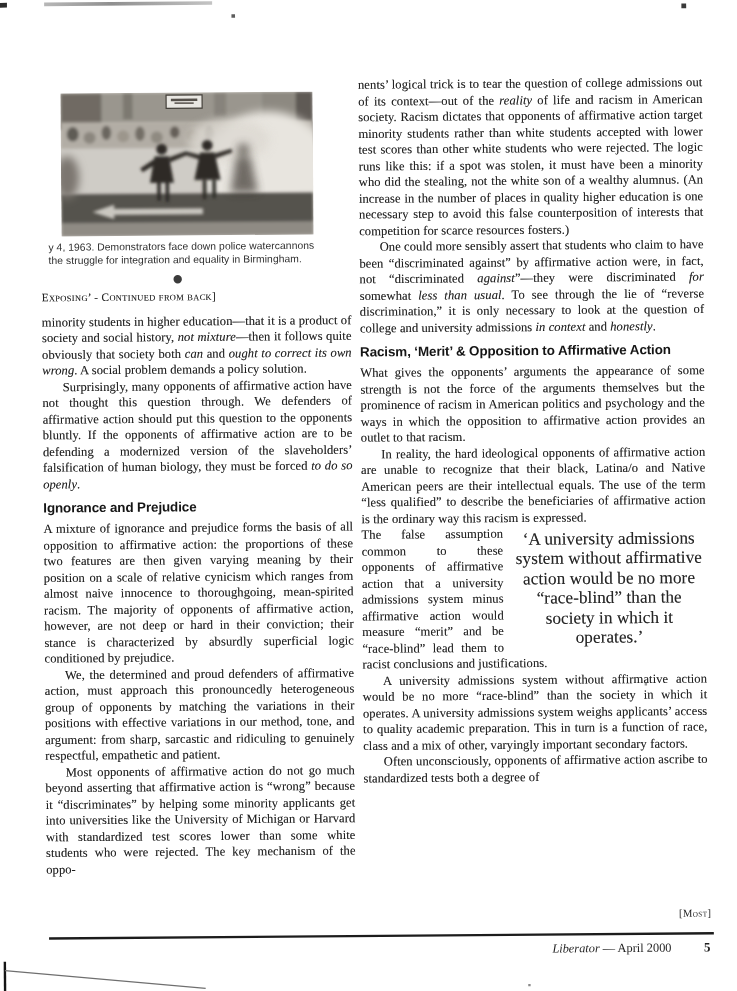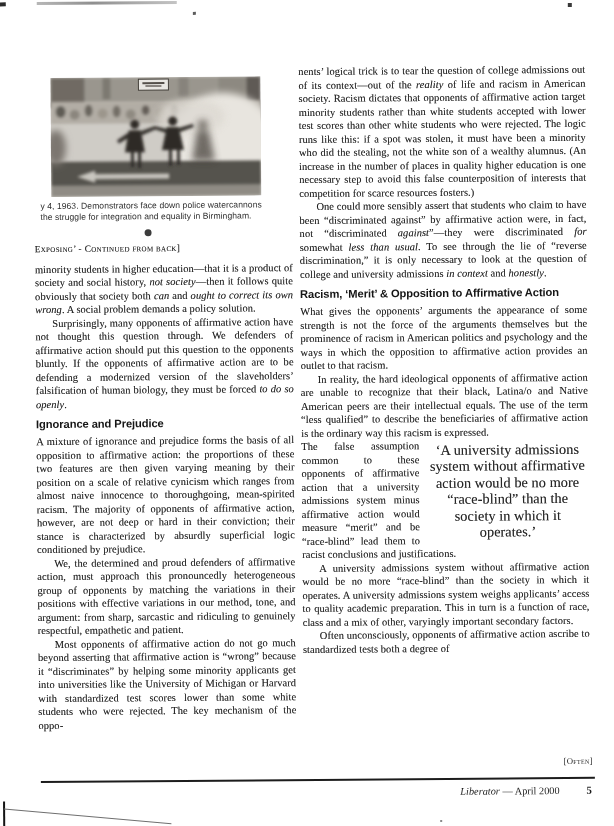--- a/index.html
+++ b/index.html
@@ -152,39 +152,39 @@
 
     <div class="caption">
       <div>y 4, 1963. Demonstrators face down police watercannons</div>
       <div>the struggle for integration and equality in Birmingham.</div>
     </div>
 
     <div class="bullet"></div>
 
     <div class="continued">Exposing’ - Continued from back]</div>
 
-    <p class="body first">minority students in higher education—that it is a product of society and social history, <i>not society</i>—then it follows quite obviously that society both <i>can</i> and <i>ought to correct its own wrong</i>. A social problem demands a policy solution.</p>
+    <p class="body first">minority students in higher education—that it is a product of society and social history, <i>not mixture</i>—then it follows quite obviously that society both <i>can</i> and <i>ought to correct its own wrong</i>. A social problem demands a policy solution.</p>
     <p class="body">Surprisingly, many opponents of affirmative action have not thought this question through. We defenders of affirmative action should put this question to the opponents bluntly. If the opponents of affirmative action are to be defending a modernized version of the slaveholders’ falsification of human biology, they must be forced <i>to do so openly</i>.</p>
     <h2 class="subhead">Ignorance and Prejudice</h2>
     <p class="body first">A mixture of ignorance and prejudice forms the basis of all opposition to affirmative action: the proportions of these two features are then given varying meaning by their position on a scale of relative cynicism which ranges from almost naive innocence to thoroughgoing, mean-spirited racism. The majority of opponents of affirmative action, however, are not deep or hard in their conviction; their stance is characterized by absurdly superficial logic conditioned by prejudice.</p>
     <p class="body">We, the determined and proud defenders of affirmative action, must approach this pronouncedly heterogeneous group of opponents by matching the variations in their positions with effective variations in our method, tone, and argument: from sharp, sarcastic and ridiculing to genuinely respectful, empathetic and patient.</p>
     <p class="body">Most opponents of affirmative action do not go much beyond asserting that affirmative action is “wrong” because it “discriminates” by helping some minority applicants get into universities like the University of Michigan or Harvard with standardized test scores lower than some white students who were rejected. The key mechanism of the oppo-</p>
   </div>
 
   <div class="col col-right">
     <p class="body first">nents’ logical trick is to tear the question of college admissions out of its context—out of the <i>reality</i> of life and racism in American society. Racism dictates that opponents of affirmative action target minority students rather than white students accepted with lower test scores than other white students who were rejected. The logic runs like this: if a spot was stolen, it must have been a minority who did the stealing, not the white son of a wealthy alumnus. (An increase in the number of places in quality higher education is one necessary step to avoid this false counterposition of interests that competition for scarce resources fosters.)</p>
     <p class="body">One could more sensibly assert that students who claim to have been “discriminated against” by affirmative action were, in fact, not “discriminated <i>against</i>”—they were discriminated <i>for</i> somewhat <i>less than usual</i>. To see through the lie of “reverse discrimination,” it is only necessary to look at the question of college and university admissions <i>in context</i> and <i>honestly</i>.</p>
     <h2 class="subhead">Racism, ‘Merit’ &amp; Opposition to Affirmative Action</h2>
     <p class="body first">What gives the opponents’ arguments the appearance of some strength is not the force of the arguments themselves but the prominence of racism in American politics and psychology and the ways in which the opposition to affirmative action provides an outlet to that racism.</p>
     <p class="body">In reality, the hard ideological opponents of affirmative action are unable to recognize that their black, Latina/o and Native American peers are their intellectual equals. The use of the term “less qualified” to describe the beneficiaries of affirmative action is the ordinary way this racism is expressed.</p>
     <div class="pullquote">‘A university admissions system without affirmative action would be no more “race-blind” than the society in which it operates.’</div>
     <p class="body first">The false assumption common to these opponents of affirmative action that a university admissions system minus affirmative action would measure “merit” and be “race-blind” lead them to racist conclusions and justifications.</p>
     <p class="body">A university admissions system without affirmative action would be no more “race-blind” than the society in which it operates. A university admissions system weighs applicants’ access to quality academic preparation. This in turn is a function of race, class and a mix of other, varyingly important secondary factors.</p>
     <p class="body">Often unconsciously, opponents of affirmative action ascribe to standardized tests both a degree of</p>
   </div>
 
-  <div class="over">[Often]</div>
+  <div class="over">[Most]</div>
   <div class="rule"></div>
   <div class="credit">
     <i>Liberator</i><span> — April 2000</span><span class="pagenum">5</span>
   </div>
 
 </div>
 
 </body></html>

